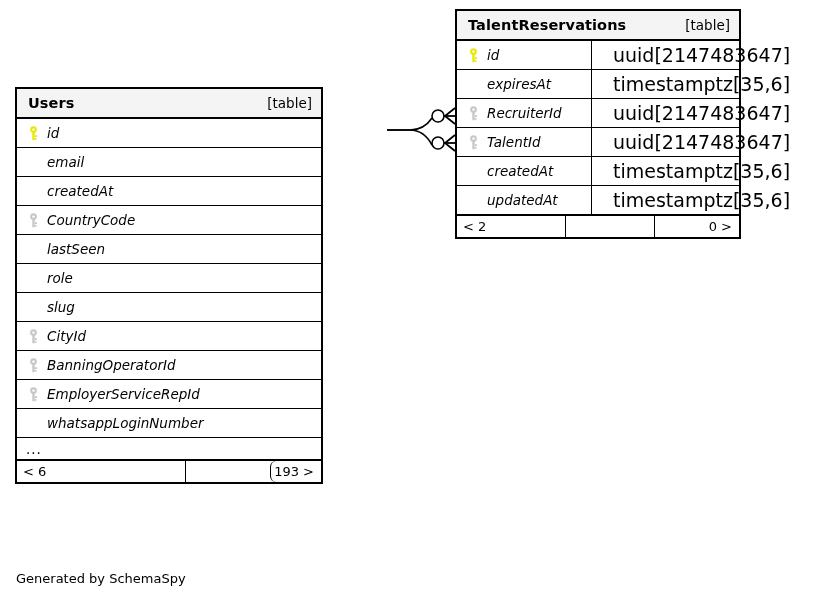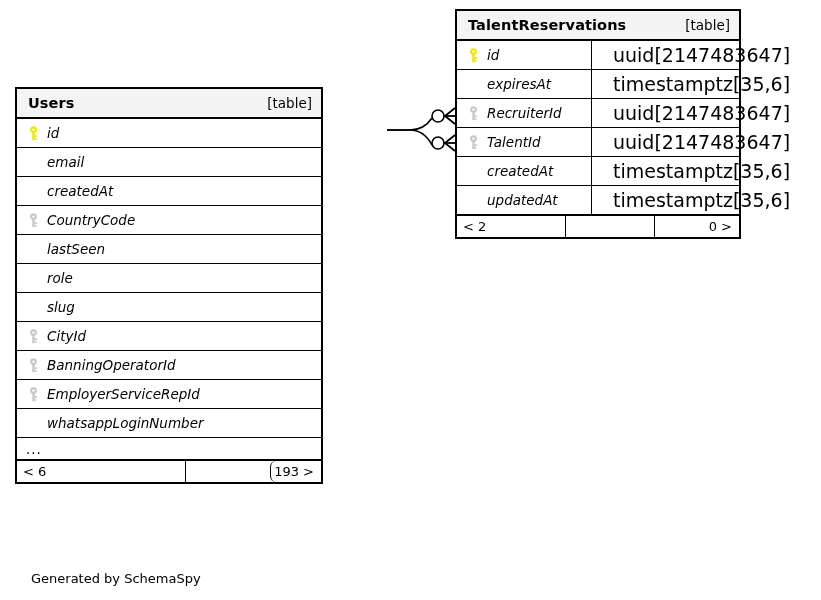--- a/index.html
+++ b/index.html
@@ -378,15 +378,15 @@
       <div class="cell-type" style="width:148px;">timestamptz[35,6]</div>
     </div>
 
     <div class="tbl-footer">
       <div class="foot-cell foot-prev" style="width:108px;">&lt; 2</div>
       <div class="foot-cell foot-mid" style="width:89px;"></div>
       <div class="foot-cell foot-next" style="flex:1 1 auto;">0 &gt;</div>
     </div>
   </div>
 
-  <div class="caption" style="left:31px; top:571px;">Generated by SchemaSpy</div>
+  <div class="caption" style="left:16px; top:571px;">Generated by SchemaSpy</div>
 
 </div>
 
 </body></html>

